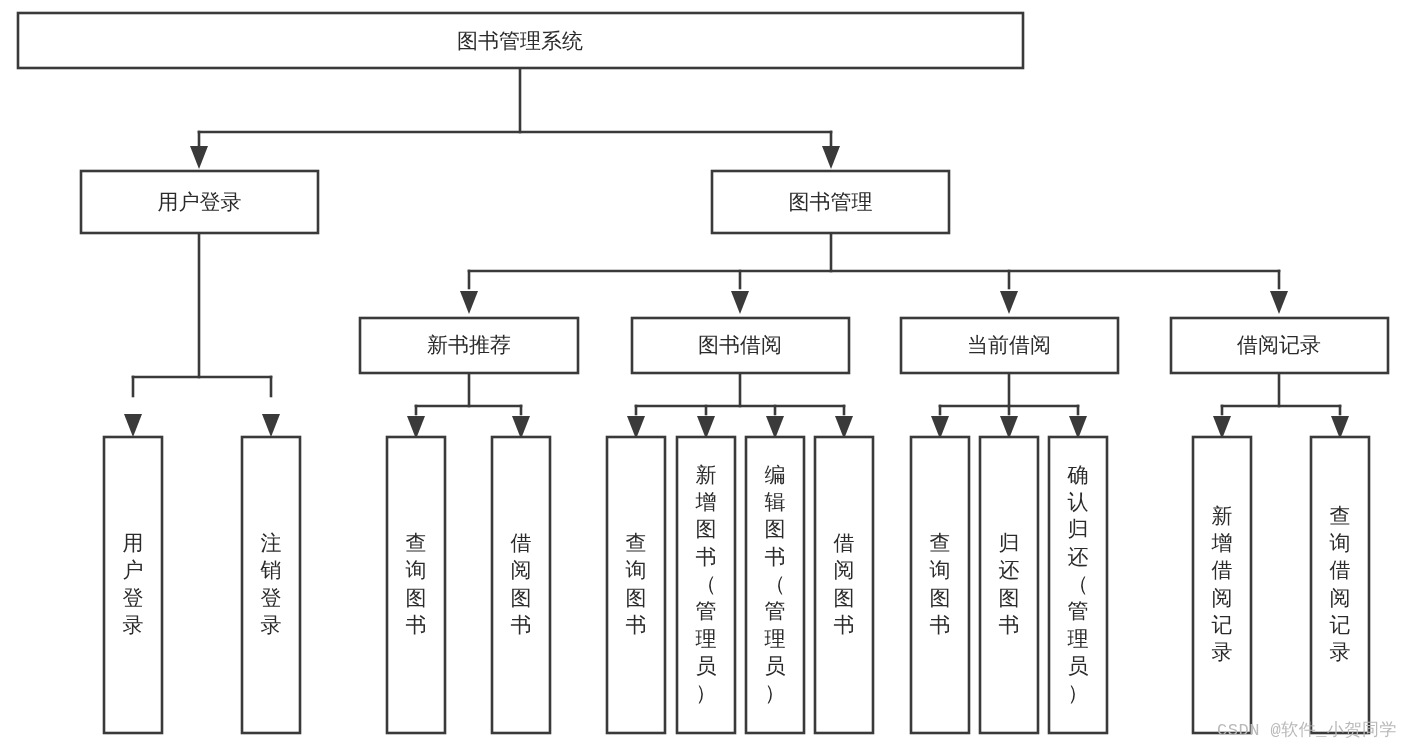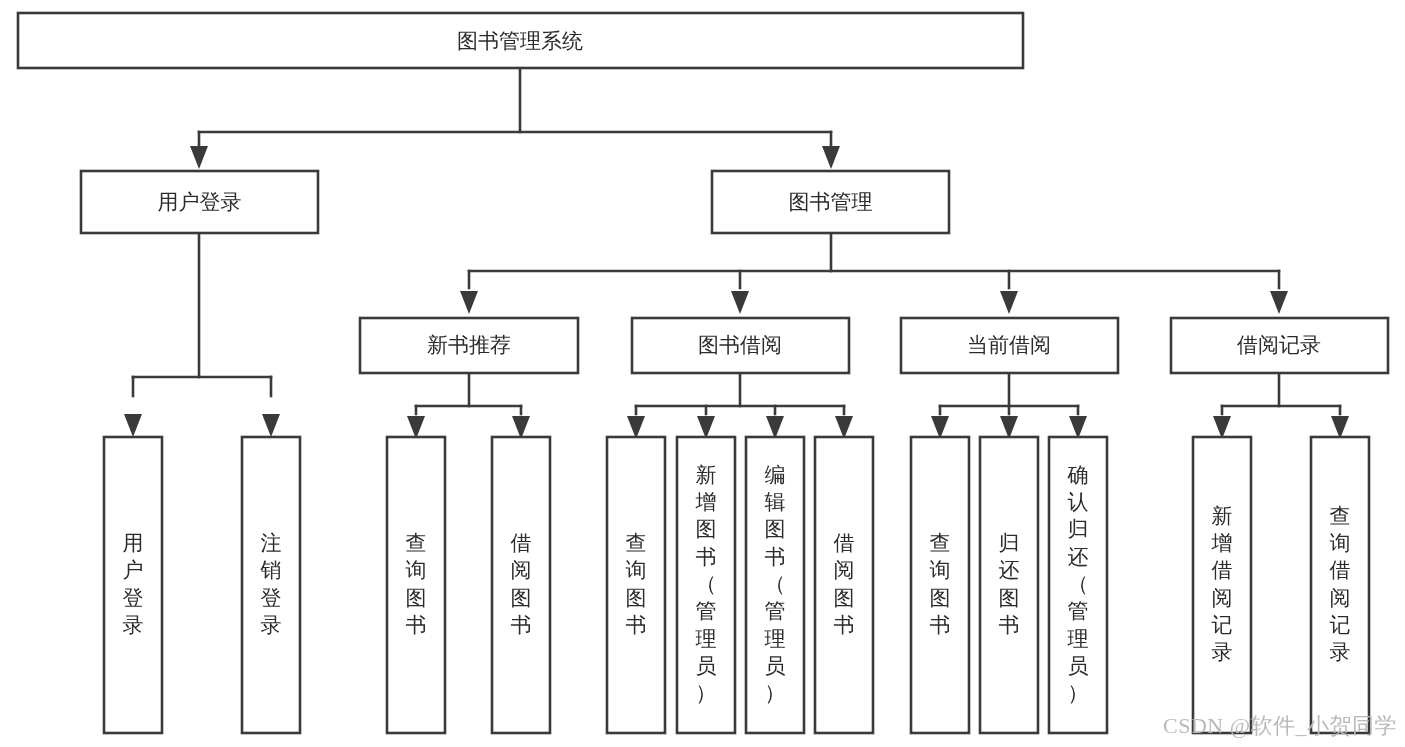--- a/index.html
+++ b/index.html
@@ -44,22 +44,22 @@
     stroke-linecap: square;
   }
   .arrow-head {
     fill: #3a3a3a;
     stroke: none;
   }
   .watermark {
     position: absolute;
     right: 8px;
     bottom: 6px;
-    font-family: Liberation Serif, serif;
-    font-size: 22px;
+    font-family: Liberation Mono, monospace;
+    font-size: 17px;
     color: #b9b9b9;
     white-space: nowrap;
     pointer-events: none;
     letter-spacing: 0.5px;
   }
 </style>
 </head>
 <body>
 
 <svg id="diagram" viewBox="0 0 1405 747" xmlns="http://www.w3.org/2000/svg">

